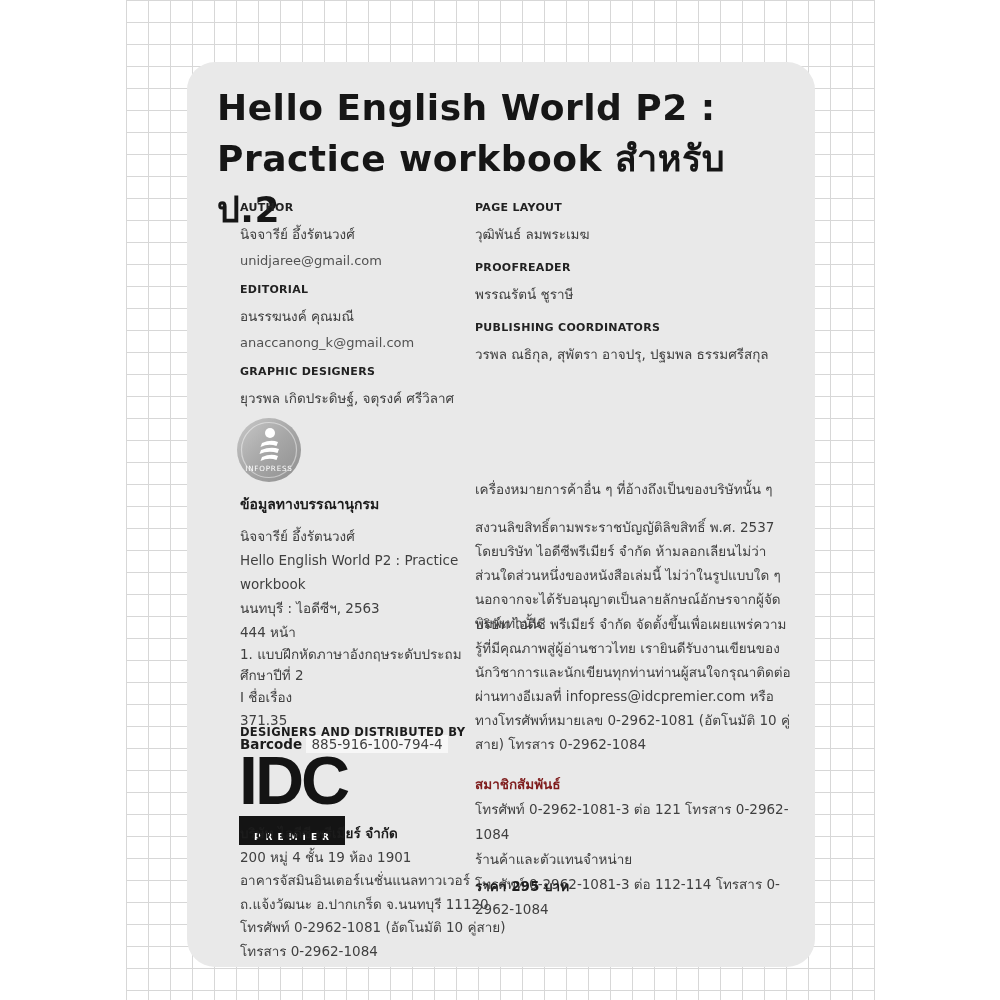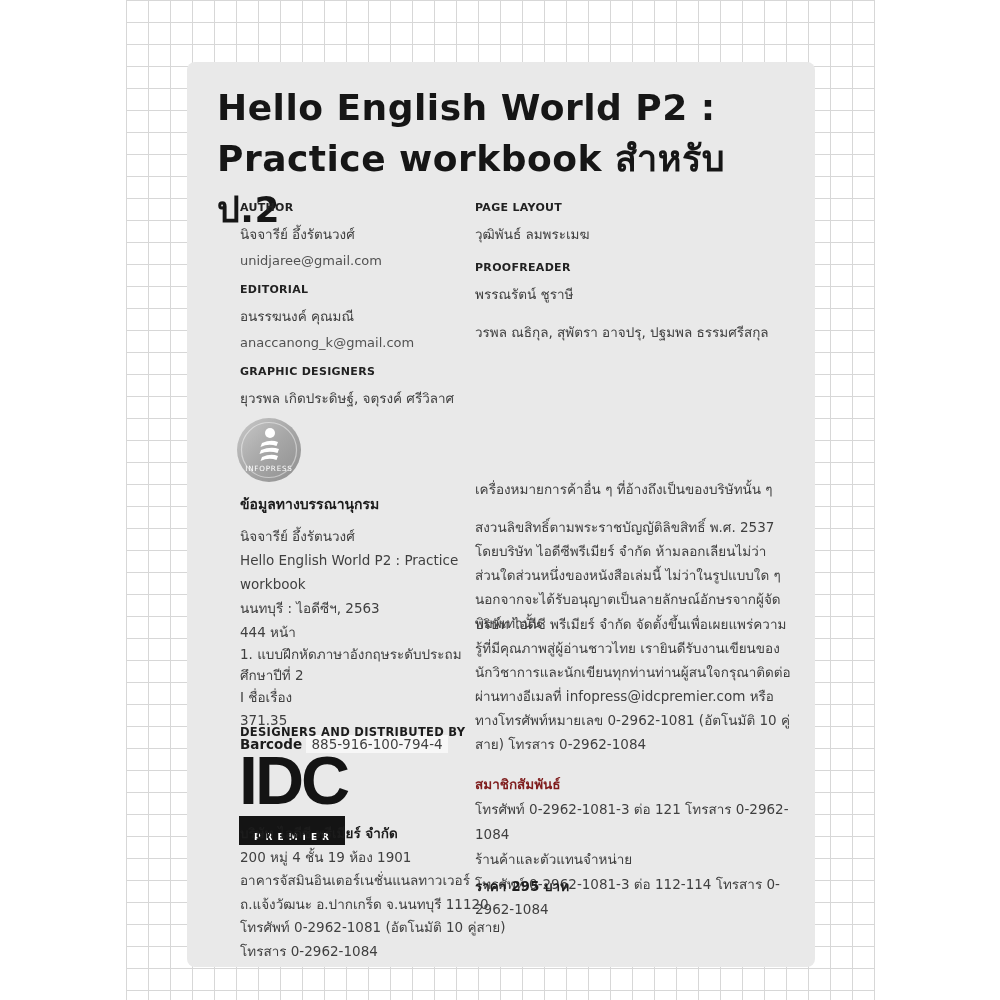--- a/index.html
+++ b/index.html
@@ -10,21 +10,21 @@
   }
   .grid-layer{
     position:absolute;left:126px;top:0;width:749px;height:1000px;
     background-image:
       linear-gradient(to right,#d7d7d7 1px,transparent 1px),
       linear-gradient(to bottom,#d7d7d7 1px,transparent 1px);
     background-size:22px 22px;
   }
   .card{
     position:absolute;left:187px;top:62px;width:628px;height:905px;
-    background:#e9e9e9;border-radius:8px;
+    background:#e9e9e9;border-radius:28px;
   }
   .abs{position:absolute;}
 
   .title{
     left:30px;top:20px;width:560px;
     font-size:36px;font-weight:bold;color:#161616;
     line-height:1.42;letter-spacing:0.5px;
   }
 
   .label{
@@ -91,20 +91,21 @@
     <div class="cred-email">anaccanong_k@gmail.com</div>
     <div class="label">GRAPHIC DESIGNERS</div>
     <div class="cred-name">ยุวรพล เกิดประดิษฐ์, จตุรงค์ ศรีวิลาศ</div>
   </div>
 
   <div class="abs credits-right">
     <div class="label">PAGE LAYOUT</div>
     <div class="cred-name" style="margin-bottom:16px;">วุฒิพันธ์ ลมพระเมฆ</div>
     <div class="label">PROOFREADER</div>
     <div class="cred-name" style="margin-bottom:16px;">พรรณรัตน์ ชูราษี</div>
+    <div class="label">PUBLISHING COORDINATORS</div>
     <div class="cred-name">วรพล ณธิกุล, สุพัตรา อาจปรุ, ปฐมพล ธรรมศรีสกุล</div>
   </div>
 
   <div class="abs infopress">
     <svg width="66" height="66" viewBox="0 0 66 66">
       <defs>
         <linearGradient id="ipg" x1="0" y1="0" x2="1" y2="1">
           <stop offset="0" stop-color="#c9c9c9"></stop>
           <stop offset="0.5" stop-color="#a7a7a7"></stop>
           <stop offset="1" stop-color="#8f8f8f"></stop>

